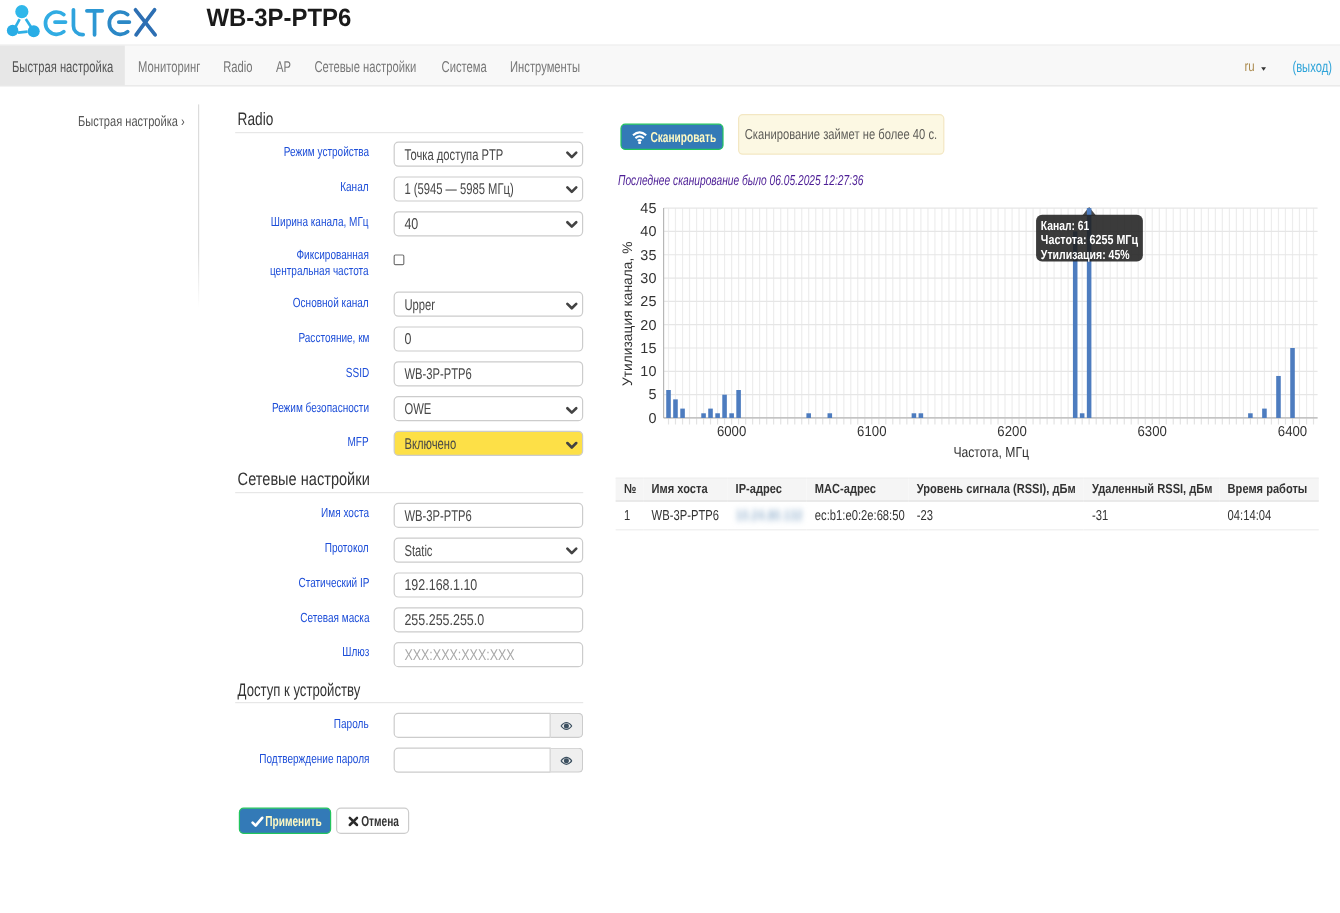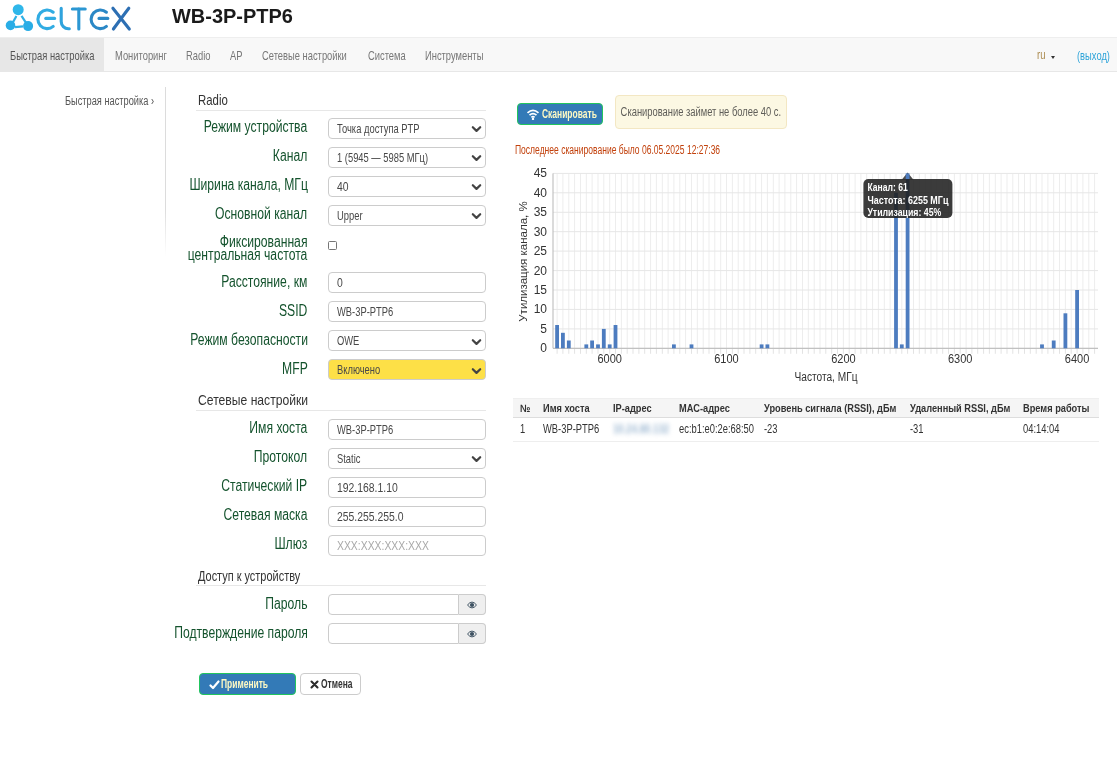--- a/index.html
+++ b/index.html
@@ -20,21 +20,21 @@
 #logout { position:absolute; top:10px; left:1077px; font-size:13px; color:#2fa4d9; --sx:0.72; }
 
 #side { position:absolute; left:65px; top:94px; font-size:12px; color:#555; --sx:0.77; }
 #sideline { position:absolute; left:165px; top:87px; width:1px; height:169px; background:linear-gradient(to bottom,#dcdcdc 0%,#dcdcdc 72%,rgba(220,220,220,0) 100%); }
 
 #colL { position:absolute; left:196px; top:90.5px; width:290px; }
 #colR { position:absolute; left:513px; top:90.5px; width:586px; }
 h2.sec { font-size:15px; font-weight:normal; color:#333; line-height:17px; padding:0 0 2.5px 2px; border-bottom:1px solid #e7e7e7; }
 
 .frow { display:flex; margin-bottom:8px; }
-.lbl { position:relative; width:111.5px; margin-right:20px; font-size:16px; color:#14532d; }
+.lbl { position:relative; width:111.5px; margin-right:20px; font-size:11px; color:#1d4ed8; }
 .lbl .t { position:absolute; right:0; top:3.5px; line-height:12px; }
 .ctl { position:relative; width:158px; height:21px; border:1px solid #ccc; border-radius:4px; background:#fff; font-size:13px; color:#484848; padding:0 8.5px; display:flex; align-items:center; }
 .ctl .t { --sx:0.72; }
 .ctl.dis { background:#fde047; }
 .ctl .ph { color:#a9a9a9; }
 .chev { position:absolute; right:3px; top:5.5px; }
 .eyegrp { display:flex; width:158px; }
 .eyegrp .inp { width:131px; height:21px; border:1px solid #ccc; border-radius:4px 0 0 4px; background:#fff; }
 .eyegrp .eyebtn { width:27px; height:21px; border:1px solid #ccc; border-left:none; border-radius:0 4px 4px 0; background:#efefef; display:flex; align-items:center; justify-content:center; }
 .cbx { width:9px; height:9px; border:1.4px solid #757575; border-radius:1.5px; margin-top:7px; background:#fff; }
@@ -42,21 +42,21 @@
 .btn { position:relative; display:inline-block; height:22px; border-radius:4px; font-size:12px; }
 .btn .ic { position:absolute; }
 .btn .abstxt { position:absolute; top:50%; transform:translateY(-50%) scaleX(var(--sx,0.705)); transform-origin:0 50%; white-space:nowrap; }
 .btn-pri { background:#337ab7; border:1px solid #22c55e; color:#fef9c3; font-weight:bold; }
 .btn-def { background:#fff; border:1px solid #ccc; color:#333; font-weight:bold; }
 
 #scanrow { margin-top:4.5px; height:34px; position:relative; }
 #scanbtn { position:absolute; left:3.5px; top:8px; width:86.5px; height:21.5px; }
 #alert { position:absolute; left:101.5px; top:0; width:172px; height:34px; background:#fcf8e3; border:1px solid #f3e7c3; border-radius:4px; font-size:12px; color:#5e5d58; display:flex; align-items:center; justify-content:center; }
 #alert .t { --sx:0.78; }
-#lastscan { margin-top:14px; font-size:12px; color:#c2410c; padding-left:2px; }
+#lastscan { margin-top:14px; font-size:12px; color:#4c1d95; padding-left:2px;font-style:italic; }
 #lastscan .t { --sx:0.71; }
 #chartwrap { margin-top:8.5px; }
 #chartwrap svg { display:block; }
 h2#conn { margin-top:4px; padding-bottom:0; }
 
 table { border-collapse:collapse; width:586px; margin-top:12px; table-layout:fixed; }
 th { background:#f5f5f5; border-top:1px solid #efefef; border-bottom:1px solid #ddd; font-size:11px; line-height:12px; color:#333; text-align:left; padding:3px 0 3px 7px; font-weight:bold; }
 th .t { --sx:0.84; }
 td { border-bottom:1px solid #eee; font-size:12px; line-height:13px; color:#333; padding:5px 0 5px 7px; }
 td .t { --sx:0.78; }
@@ -130,38 +130,38 @@
       <div class="lbl">
         <span class="t tr">Ширина канала, МГц</span>
       </div>
       <div class="ctl">
         <span class="t" style="--sx:0.8">40</span>
         <svg class="chev" width="11" height="11" viewBox="0 0 11 11">
           <path d="M1.8 3.2 L5.5 6.9 L9.2 3.2" stroke="#434343" stroke-width="2.2" fill="none" stroke-linecap="round" stroke-linejoin="round"></path>
         </svg>
       </div>
     </div>
-  <div class="frow">
-      <div class="lbl">
-        <span class="t tr">Основной канал</span>
-      </div>
-      <div class="ctl">
-        <span class="t">Upper</span>
-        <svg class="chev" width="11" height="11" viewBox="0 0 11 11">
-          <path d="M1.8 3.2 L5.5 6.9 L9.2 3.2" stroke="#434343" stroke-width="2.2" fill="none" stroke-linecap="round" stroke-linejoin="round"></path>
-        </svg>
-      </div>
-    </div>
   <div class="frow" style="margin-bottom:10.5px">
       <div class="lbl" style="height:28px">
         <span class="t tr" style="top:2.5px">Фиксированная</span>
         <span class="t tr" style="top:15px">центральная частота</span>
       </div>
       <div style="width:158px">
         <div class="cbx"></div>
+      </div>
+    </div>
+  <div class="frow">
+      <div class="lbl">
+        <span class="t tr">Основной канал</span>
+      </div>
+      <div class="ctl">
+        <span class="t">Upper</span>
+        <svg class="chev" width="11" height="11" viewBox="0 0 11 11">
+          <path d="M1.8 3.2 L5.5 6.9 L9.2 3.2" stroke="#434343" stroke-width="2.2" fill="none" stroke-linecap="round" stroke-linejoin="round"></path>
+        </svg>
       </div>
     </div>
   <div class="frow">
       <div class="lbl">
         <span class="t tr">Расстояние, км</span>
       </div>
       <div class="ctl">
         <span class="t" style="--sx:0.8">0</span>
       </div>
     </div>
@@ -262,21 +262,21 @@
         <div class="inp"></div>
         <div class="eyebtn">
           <svg width="10" height="8" viewBox="0 0 10 8">
             <path d="M0.5 4 Q5 -1.8 9.5 4 Q5 9.8 0.5 4Z" fill="none" stroke="#3d5161" stroke-width="1"></path>
             <circle cx="5" cy="4" r="2.1" fill="#3d5161"></circle>
           </svg>
         </div>
       </div>
     </div>
   <div style="margin-top:28.5px; margin-left:3px; display:flex; gap:4px;">
-    <div class="btn btn-pri" style="width:97px">
+    <div class="btn btn-pri" style="width:77px">
         <svg class="ic" style="left:9px;top:6px" width="11" height="10" viewBox="0 0 11 10">
           <path d="M1.5 5.5 L4 8 L9.5 1.5" stroke="#fff" stroke-width="2.2" fill="none" stroke-linecap="round" stroke-linejoin="round"></path>
         </svg>
         <span class="abstxt" style="left:21px">Применить</span>
       </div>
     <div class="btn btn-def" style="width:61px">
         <svg class="ic" style="left:8.5px;top:6.5px" width="9" height="9" viewBox="0 0 9 9">
           <path d="M1.5 1.5 L7.5 7.5 M7.5 1.5 L1.5 7.5" stroke="#2b2b2b" stroke-width="2.1" fill="none" stroke-linecap="round"></path>
         </svg>
         <span class="abstxt" style="left:19.5px">Отмена</span>

